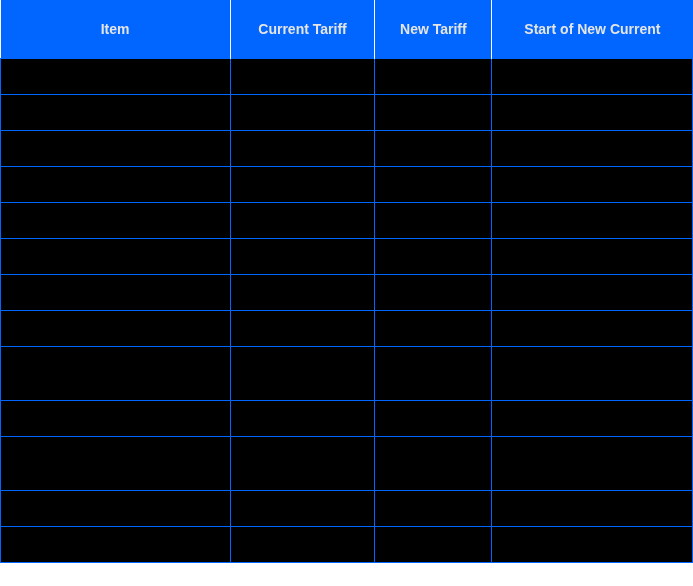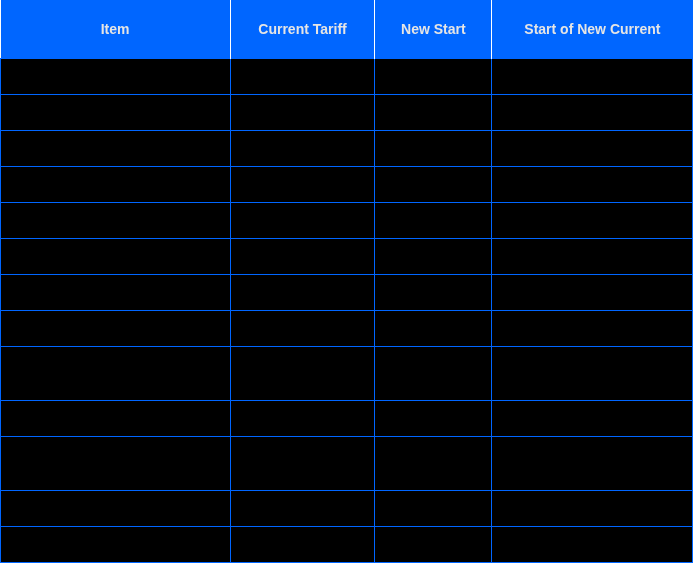--- a/index.html
+++ b/index.html
@@ -49,21 +49,21 @@
   </style>
 </head>
 <body>
 
 <div class="table-container">
   <table>
     <thead>
       <tr>
         <th class="col-item">Item</th>
         <th class="col-current">Current Tariff</th>
-        <th class="col-new">New Start</th>
+        <th class="col-new">New Tariff</th>
         <th class="col-start">Start of New Current</th>
       </tr>
     </thead>
     <tbody id="tbody">
     <tr>
           <td></td>
           <td></td>
           <td></td>
           <td></td>
         </tr>

